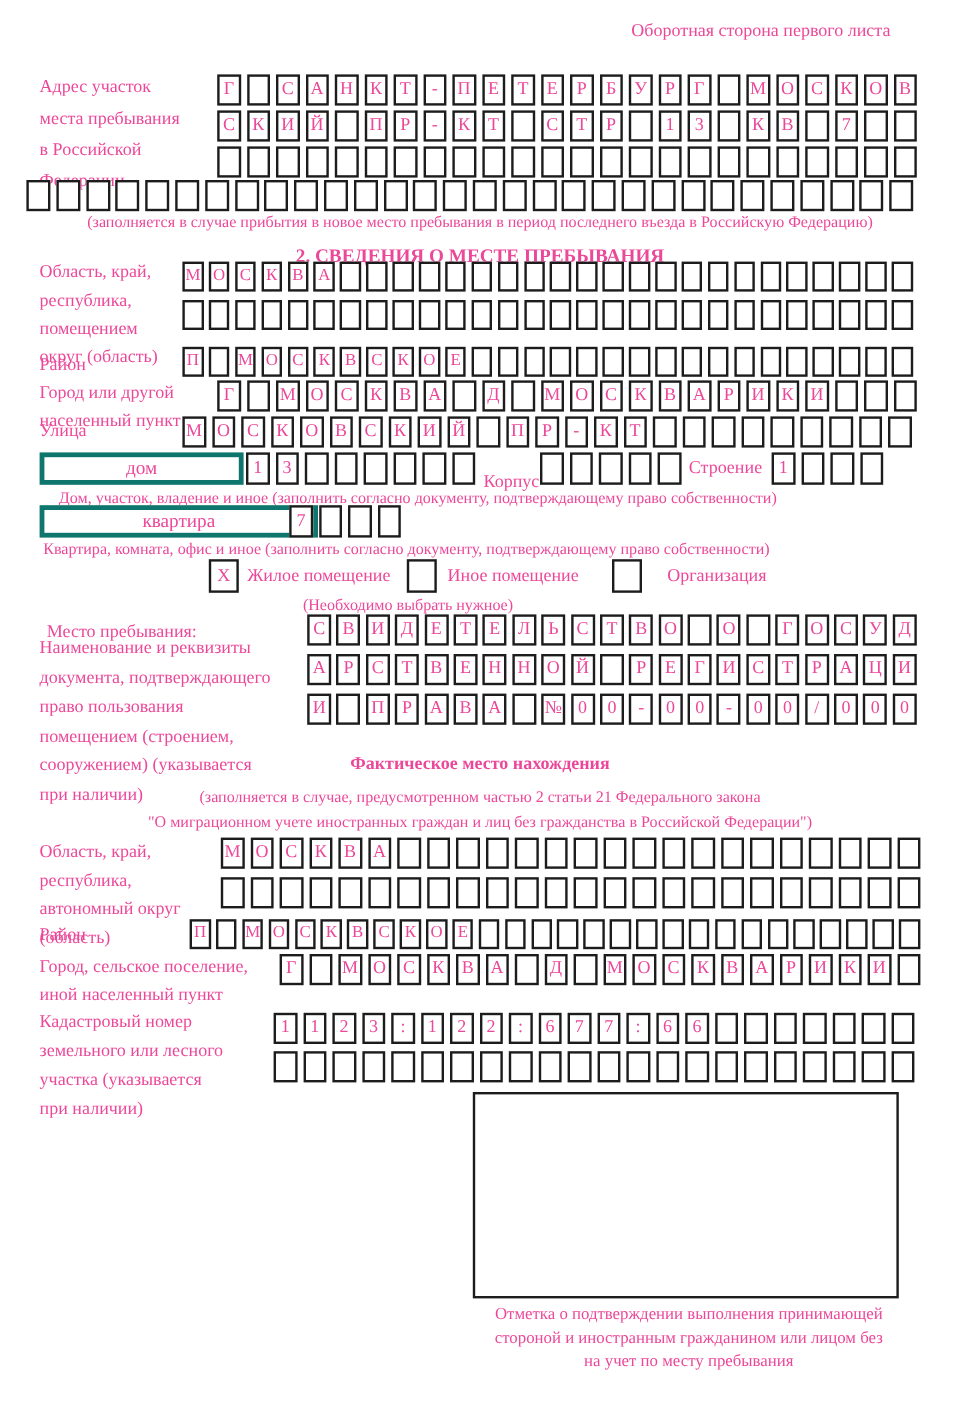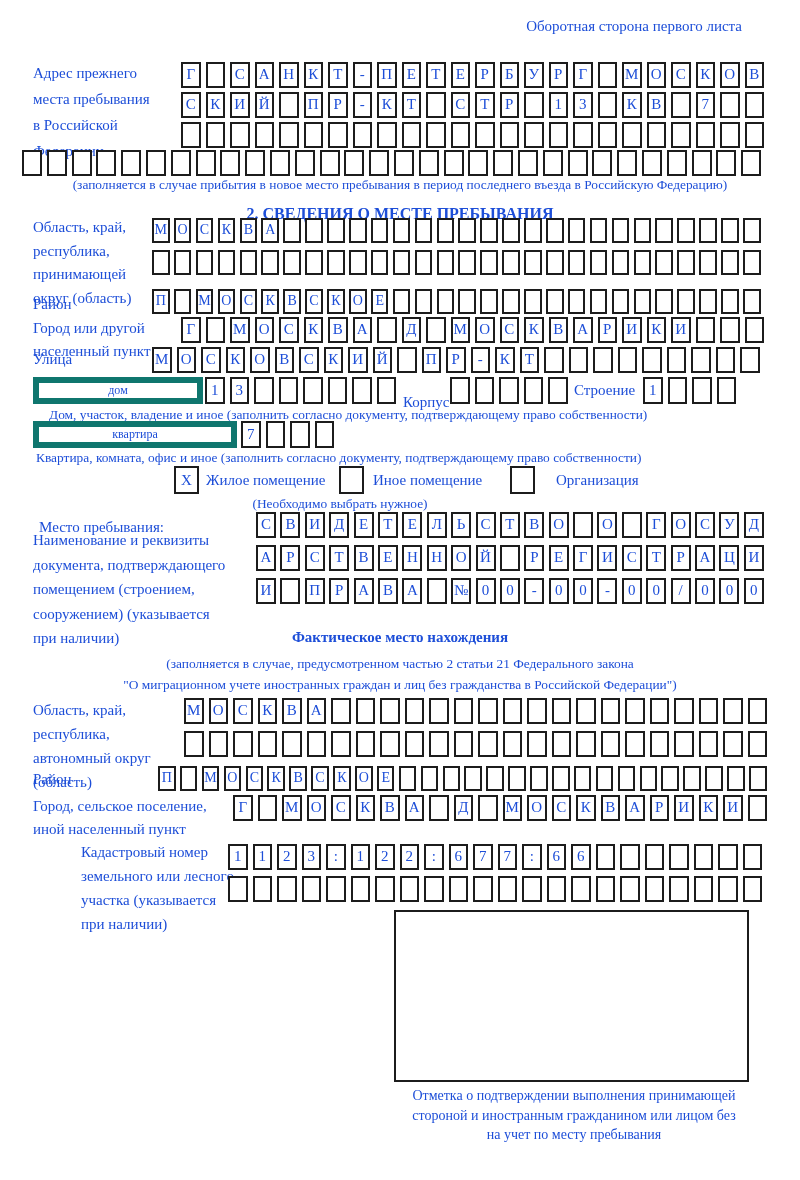--- a/index.html
+++ b/index.html
@@ -1,18 +1,18 @@
 <!DOCTYPE html>
 <html><head>
 <meta charset="utf-8">
 <style>
   html,body{margin:0;padding:0;background:#fff;}
   #page{
     position:relative;width:800px;height:1180px;background:#ffffff;
-    font-family:"Liberation Serif","DejaVu Serif",serif;color:#1d4ed8;
+    font-family:"Liberation Serif","DejaVu Serif",serif;color:#ec4899;
     overflow:hidden;
   }
   .abs{position:absolute;}
   .label{font-size:15px;}
   .label div{line-height:23.5px;white-space:nowrap;}
   .lh26 div{line-height:26px;}
   .lh245 div{line-height:24.5px;}
   .lh24 div{line-height:24px;}
   .lh225 div{line-height:22.5px;}
   .small{font-size:13.4px;white-space:nowrap;}
@@ -28,40 +28,40 @@
   .cells-a{gap:5px;}
   .cells-a .cell{width:19.5px;height:26px;font-size:15px;}
   .cells-wide{gap:4.8px;}
   .cells-wide .cell{width:20px;height:26px;font-size:15px;}
   .cells-b{gap:4.4px;}
   .cells-b .cell{width:17.5px;height:25px;font-size:14px;}
   .cells-c{gap:4.4px;}
   .cells-c .cell{width:20px;height:26px;font-size:15px;}
   .h27 .cell{height:27px;}
   .namebox{
-    box-sizing:border-box;border:6px solid #0f766e;
+    box-sizing:border-box;border:4px solid #0f766e;
     display:flex;align-items:center;justify-content:center;
-    font-size:12px;background:#fff;
+    font-size:16px;background:#fff;
   }
   .checkbox{
     box-sizing:border-box;border:2px solid #1c1c1c;width:25px;height:28px;
     display:flex;align-items:center;justify-content:center;font-size:15px;background:#fff;
   }
   .stamp{box-sizing:border-box;border:2px solid #1c1c1c;background:#fff;}
   .caption{font-size:14px;line-height:19.5px;text-align:center;}
 </style>
 </head>
 <body>
 
 <div id="page">
 
   <div class="abs label" style="top:18px;right:58px;">Оборотная сторона первого листа</div>
 
   <div class="abs label lh26" style="left:33px;top:60px;">
-      <div>Адрес прежнего</div>
+      <div>Адрес участок</div>
       <div>места пребывания</div>
       <div>в Российской</div>
       <div>Федерации</div>
     </div>
   <div class="abs cells cells-a" style="left:181px;top:62px;">
       <span class="cell">Г</span>
       <span class="cell"></span>
       <span class="cell">С</span>
       <span class="cell">А</span>
       <span class="cell">Н</span>
@@ -169,21 +169,21 @@
       <span class="cell"></span>
       <span class="cell"></span>
     </div>
   <div class="abs small center" style="top:177px;">(заполняется в случае прибытия в новое место пребывания в период последнего въезда в Российскую Федерацию)</div>
 
   <div class="abs center bold" style="top:205px;font-size:16px;">2. СВЕДЕНИЯ О МЕСТЕ ПРЕБЫВАНИЯ</div>
 
   <div class="abs label" style="left:33px;top:216px;">
       <div>Область, край,</div>
       <div>республика,</div>
-      <div>принимающей</div>
+      <div>помещением</div>
       <div>округ (область)</div>
     </div>
   <div class="abs cells cells-b" style="left:152px;top:218px;">
       <span class="cell">М</span>
       <span class="cell">О</span>
       <span class="cell">С</span>
       <span class="cell">К</span>
       <span class="cell">В</span>
       <span class="cell">А</span>
       <span class="cell"></span>
@@ -353,41 +353,42 @@
     </div>
   <div class="abs label" style="left:574px;top:382px;">Строение</div>
   <div class="abs cells cells-a h27" style="left:643px;top:377px;">
       <span class="cell">1</span>
       <span class="cell"></span>
       <span class="cell"></span>
       <span class="cell"></span>
     </div>
   <div class="abs small" style="left:49px;top:407px;">Дом, участок, владение и иное (заполнить согласно документу, подтверждающему право собственности)</div>
 
-  <div class="abs namebox" style="left:33px;top:421px;width:204px;height:27px;">квартира</div>
+  <div class="abs namebox" style="left:33px;top:421px;width:232px;height:27px;">квартира</div>
   <div class="abs cells cells-a h27" style="left:241px;top:421px;">
       <span class="cell">7</span>
       <span class="cell"></span>
       <span class="cell"></span>
       <span class="cell"></span>
     </div>
   <div class="abs small" style="left:36px;top:450px;">Квартира, комната, офис и иное (заполнить согласно документу, подтверждающему право собственности)</div>
 
   <div class="abs label" style="left:39px;top:472px;margin-top:47px;">Место пребывания:</div>
   <div class="abs checkbox" style="left:174px;top:466px;">Х</div>
   <div class="abs label" style="left:206px;top:472px;">Жилое помещение</div>
   <div class="abs checkbox" style="left:339px;top:466px;"></div>
   <div class="abs label" style="left:373px;top:472px;">Иное помещение</div>
   <div class="abs checkbox" style="left:510px;top:466px;"></div>
   <div class="abs label" style="left:556px;top:472px;">Организация</div>
   <div class="abs small" style="left:140px;top:496px;width:400px;text-align:center;">(Необходимо выбрать нужное)</div>
 
   <div class="abs label lh245" style="left:33px;top:514px;margin-top:14px;">
       <div>Наименование и реквизиты</div>
       <div>документа, подтверждающего</div>
+      <div>право пользования</div>
       <div>помещением (строением,</div>
       <div>сооружением) (указывается</div>
       <div>при наличии)</div>
     </div>
   <div class="abs cells cells-c" style="left:256px;top:512px;">
       <span class="cell">С</span>
       <span class="cell">В</span>
       <span class="cell">И</span>
       <span class="cell">Д</span>
       <span class="cell">Е</span>
@@ -572,21 +573,21 @@
       <span class="cell">К</span>
       <span class="cell">В</span>
       <span class="cell">А</span>
       <span class="cell">Р</span>
       <span class="cell">И</span>
       <span class="cell">К</span>
       <span class="cell">И</span>
       <span class="cell"></span>
     </div>
 
-  <div class="abs label lh24" style="left:33px;top:840px;margin-left:48px;">
+  <div class="abs label lh24" style="left:33px;top:840px;">
       <div>Кадастровый номер</div>
       <div>земельного или лесного</div>
       <div>участка (указывается</div>
       <div>при наличии)</div>
     </div>
   <div class="abs cells cells-a" style="left:228px;top:844px;">
       <span class="cell">1</span>
       <span class="cell">1</span>
       <span class="cell">2</span>
       <span class="cell">3</span>

